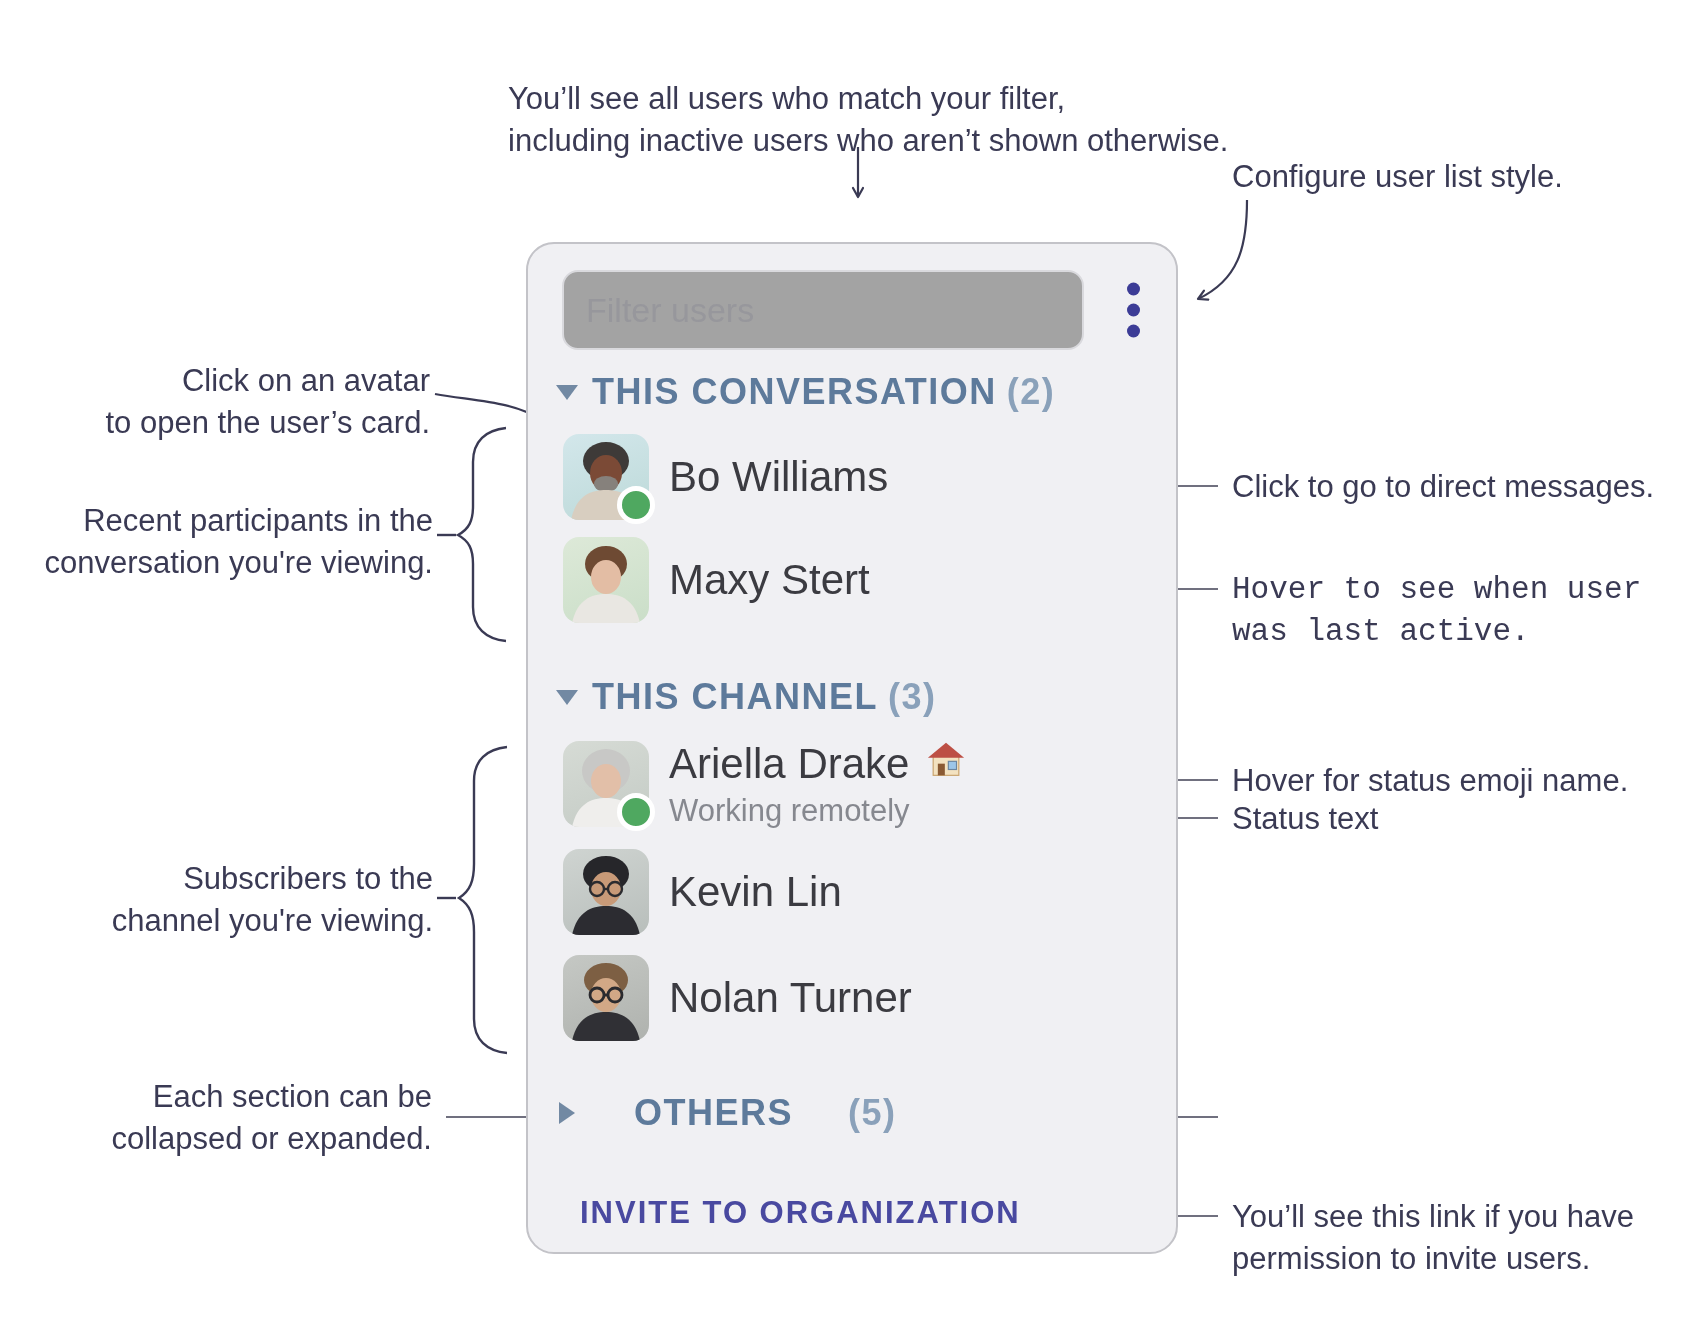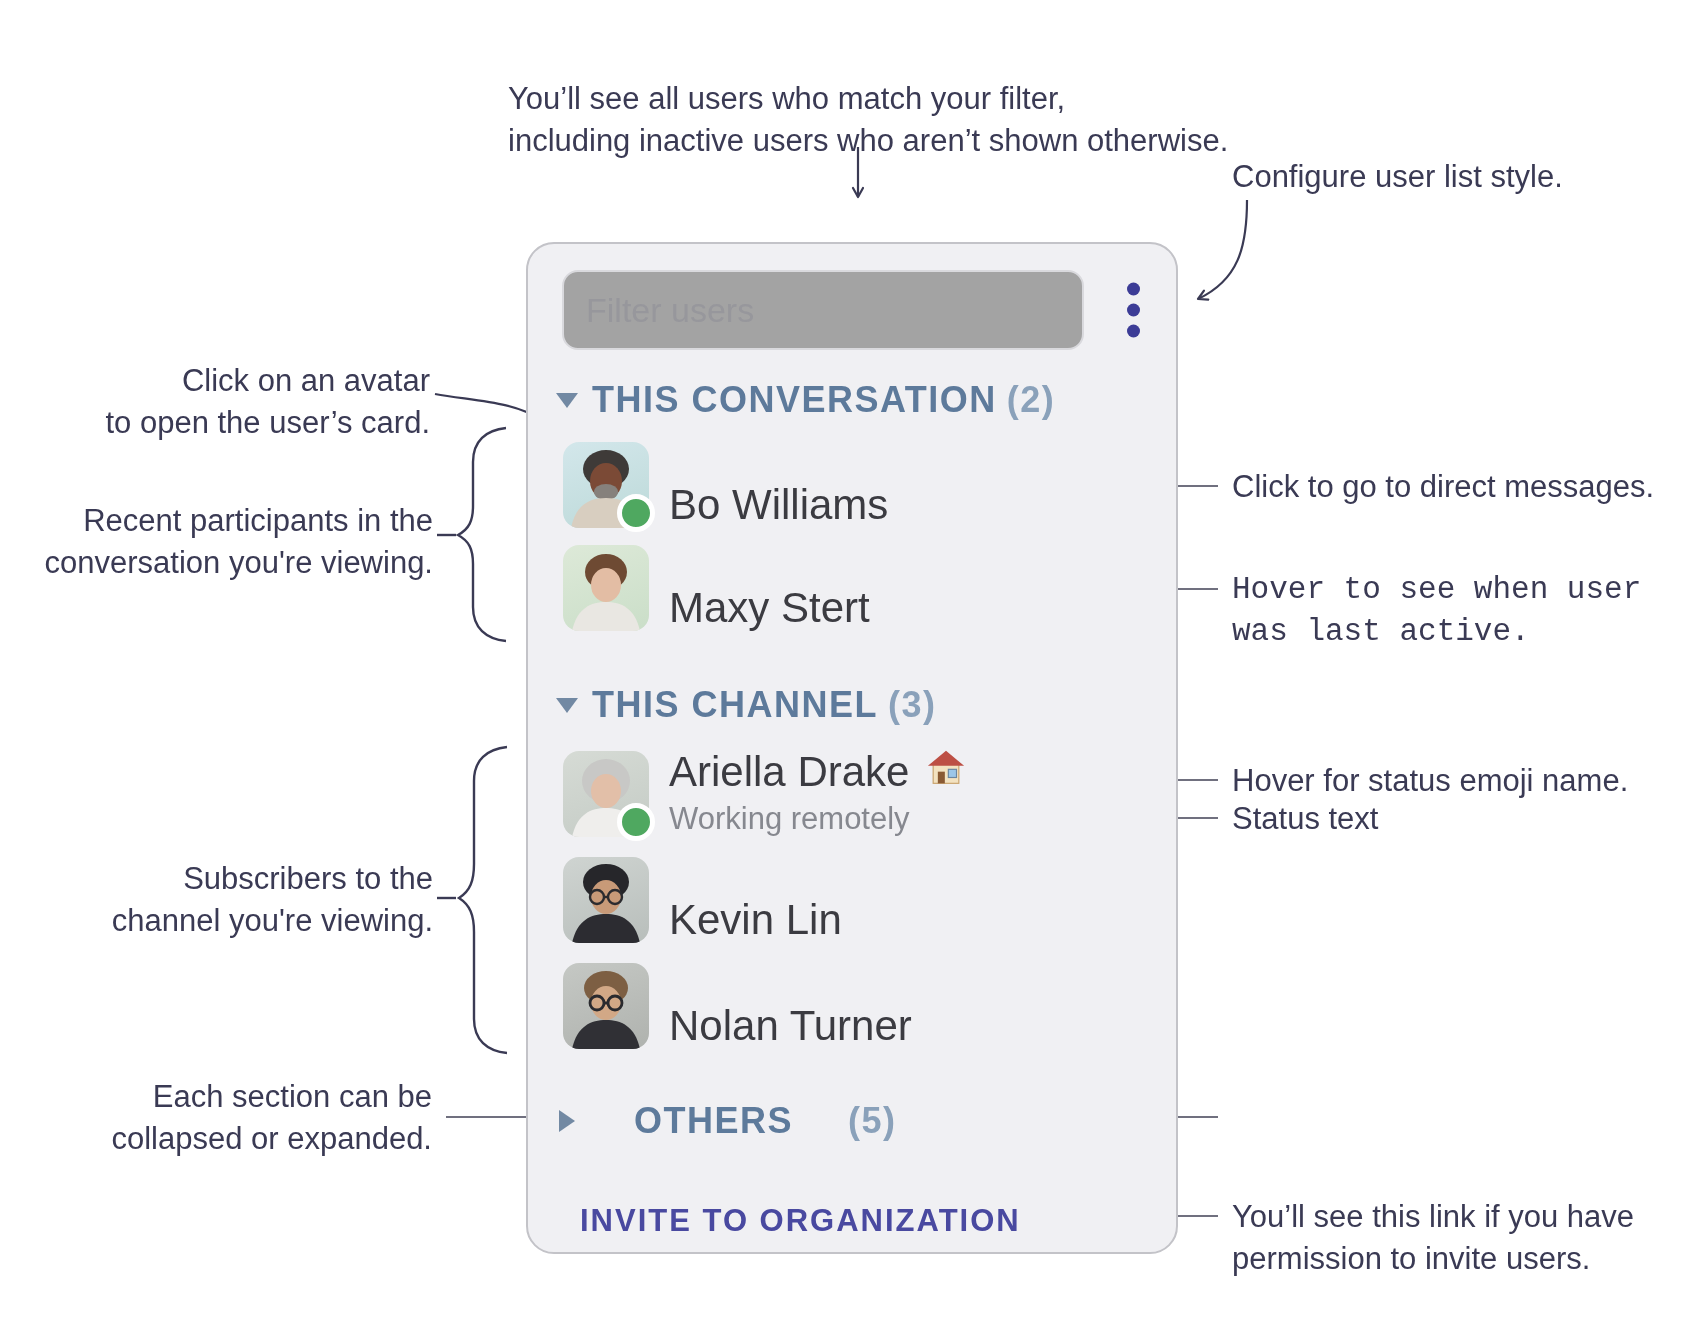--- a/index.html
+++ b/index.html
@@ -26,29 +26,29 @@
     font-family:"Liberation Sans","DejaVu Sans",sans-serif;
     font-size:34px;color:#3b3b41;padding:0 22px;outline:none;margin-left:8px;
   }
   .filter-input::placeholder{color:#97979c;}
   .kebab{
     position:absolute;right:6px;top:50%;transform:translateY(-50%);
     display:flex;flex-direction:column;gap:8px;cursor:pointer;padding:4px;
   }
   .kebab i{display:block;width:13px;height:13px;border-radius:50%;background:#3c3c96;}
   .section-header{
-    display:flex;align-items:center;height:40px;margin-top:30px;padding-left:2px;
+    display:flex;align-items:center;height:40px;margin-top:22px;padding-left:2px;
     cursor:pointer;
   }
   .tri{width:0;height:0;flex:0 0 auto;}
   .tri.down{border-left:11px solid transparent;border-right:11px solid transparent;border-top:15px solid #7289a3;margin-right:14px;}
   .tri.right{border-top:11px solid transparent;border-bottom:11px solid transparent;border-left:16px solid #7289a3;margin-right:14px;margin-left:3px;}
   .section-label{font-size:36px;font-weight:bold;color:#5d7a9b;letter-spacing:1.5px;}
   .section-count{font-size:36px;font-weight:bold;color:#8aa1ba;letter-spacing:1.5px;margin-left:10px;}
-  .user-row{display:flex;align-items:flex-end;margin-left:9px;}
+  .user-row{display:flex;align-items:center;margin-left:9px;}
   .avatar{
     position:relative;width:86px;height:86px;border-radius:16px;flex:0 0 auto;cursor:pointer;
   }
   .avatar svg{display:block;width:86px;height:86px;border-radius:16px;}
   .presence-dot{
     position:absolute;right:-6px;bottom:-4px;width:28px;height:28px;border-radius:50%;
     background:#4fa860;border:5px solid #ffffff;box-sizing:content-box;
   }
   .user-text{margin-left:20px;}
   .user-name{font-size:42px;color:#3b3b41;line-height:46px;cursor:pointer;display:flex;align-items:center;}

